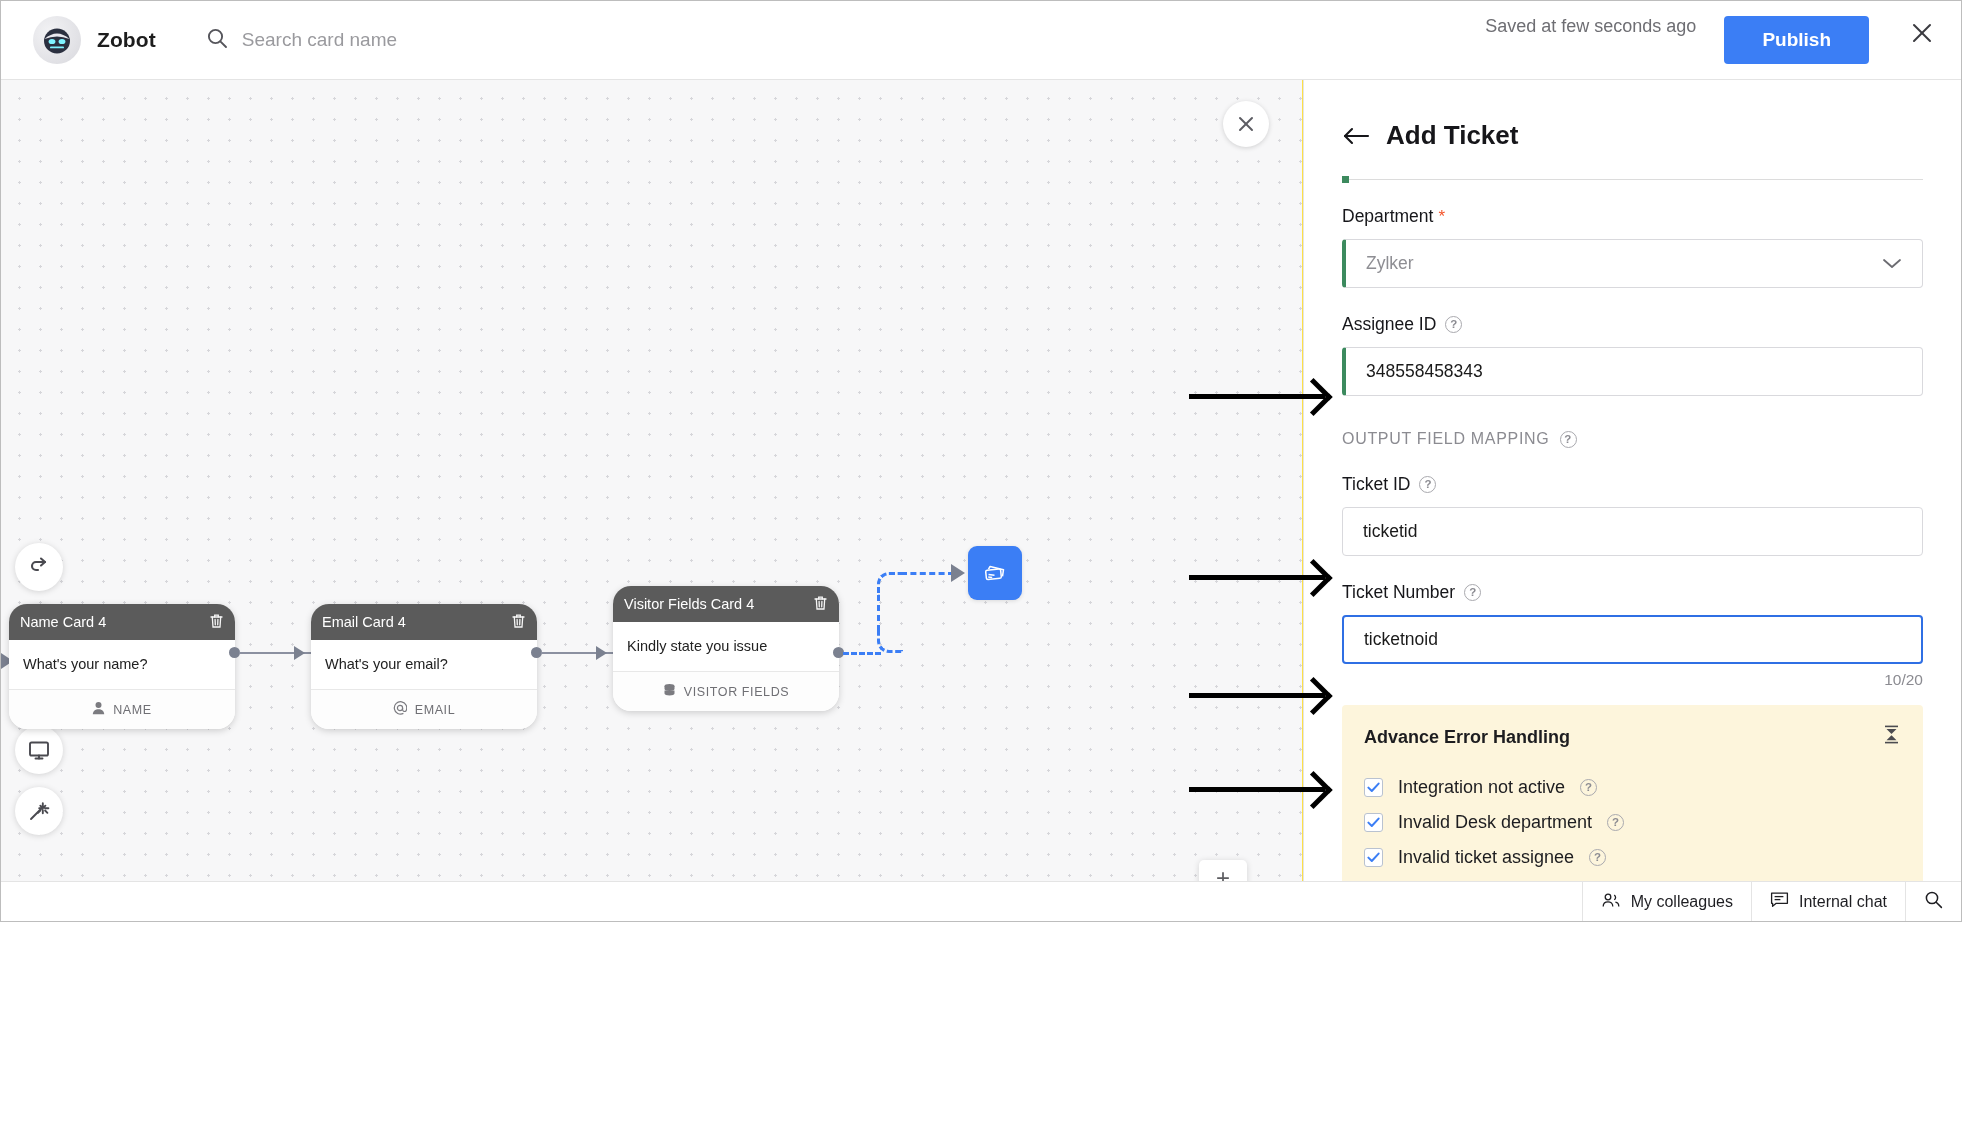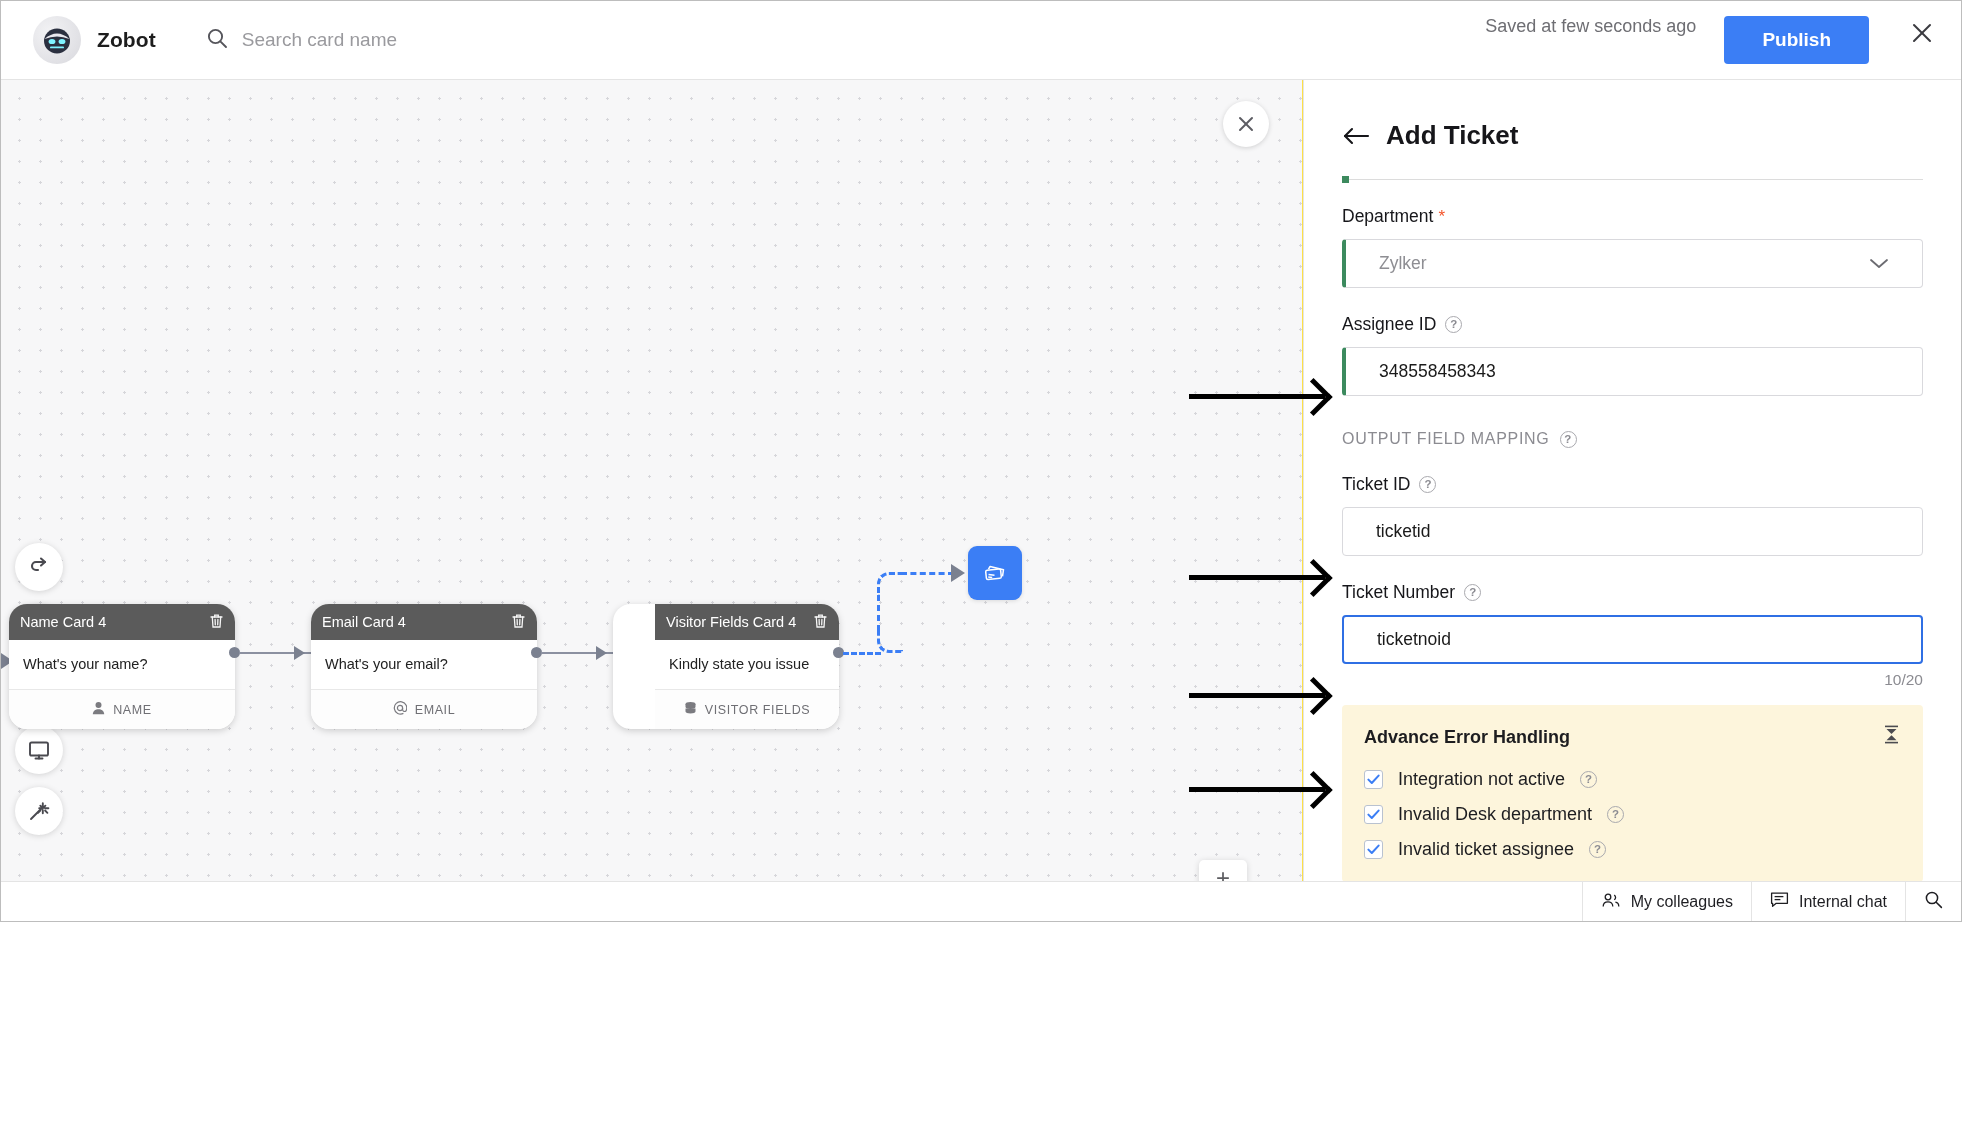--- a/index.html
+++ b/index.html
@@ -210,21 +210,21 @@
   }
   .req { color: #f4542a; font-size: 17px; line-height: 1; margin-left:-4px;}
   .qmark {
     width: 17px; height: 17px; border-radius: 50%;
     border: 1.4px solid #a9a9ae; color: #8c8c92;
     font-size: 11.5px; line-height: 14px; text-align: center;
     display: inline-block; font-weight: 600; cursor: pointer;
   }
   .input-box {
     height: 49px; border: 1px solid #d9d9dd; border-radius: 4px;
-    display: flex; align-items: center; padding: 0 33px;
+    display: flex; align-items: center; padding: 0 20px;
     font-size: 17.5px; color: #1a1a1a; background: #fff;
   }
   .input-box.green { border-left: 4px solid #3c8a5e; }
   .input-box.focused { border: 2px solid #2f6fe4; }
   .input-box .val { color: #1a1a1a; }
   .input-box .ph { color: #8e8e93; }
   .chev { margin-left: auto; }
   #section-label {
     margin-top: 34px;
     font-size: 16px; color: #8b8b91; letter-spacing: .7px;
@@ -232,21 +232,21 @@
   }
   #charcount {
     text-align: right; font-size: 15.5px; color: #8b8b91; margin-top: 7px;
   }
   #error-panel {
     margin-top: 16px; background: #fdf5dc; border-radius: 4px;
     padding: 20px 22px 22px 22px;
   }
   #error-head {
     display: flex; align-items: center; justify-content: space-between;
-    font-size: 18px; font-weight: 600; color: #1d1d20; margin-bottom: 20px;
+    font-size: 18px; font-weight: 600; color: #1d1d20; margin-bottom: 28px;
   }
   #collapse-icon { cursor: pointer; }
   .chk-row {
     display: flex; align-items: center; gap: 15px; margin-top: 14px;
   }
   .chkbox {
     width: 19px; height: 19px; border-radius: 3px;
     border: 1.4px solid #b9c2d0; background: #fff;
     display: flex; align-items: center; justify-content: center;
     flex: 0 0 auto; cursor: pointer;
@@ -425,21 +425,21 @@
               <path d="M9.6 7v1.7a2 2 0 0 0 3.3 1.3A6.2 6.2 0 1 0 10.4 12.4"></path>
           </svg>
         </span>
         <span>EMAIL</span>
       </div>
     </div>
     <div class="port" style="left:530px; top:567px;"></div>
     <div class="conn" style="left:540px; top:572px; width:80px;"></div>
     <div class="conn-arrow" style="left:595px; top:566px;"></div>
 
-    <div class="card" style="left:612px; top:524px;padding-left:42px;">
+    <div class="card" style="left:612px; top:506px;">
       <div class="card-head">
         <span>Visitor Fields Card 4</span>
         <span class="trash">
           <svg width="15" height="16" viewBox="0 0 15 16" fill="none" stroke="#ffffff" stroke-width="1.3" stroke-linecap="round">
             <path d="M2 4h11"></path>
               <path d="M3.3 4l.7 10h7l.7-10"></path>
               <path d="M5.7 4V2.2h3.6V4"></path>
             <line x1="6.1" y1="6.4" x2="6.3" y2="11.8"></line>
               <line x1="8.9" y1="6.4" x2="8.7" y2="11.8"></line>
           </svg>

